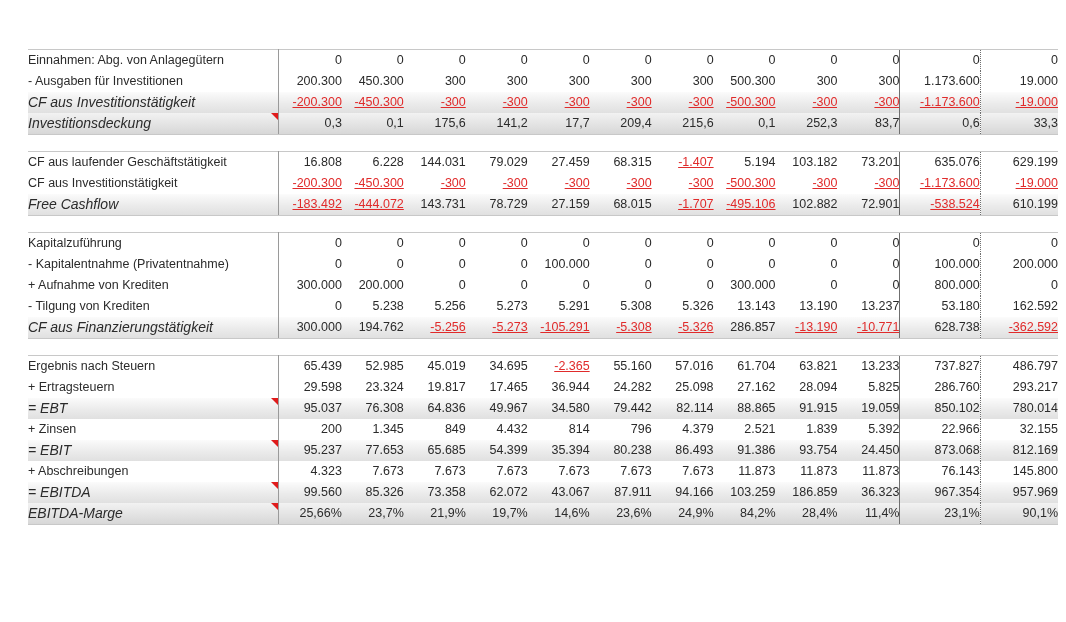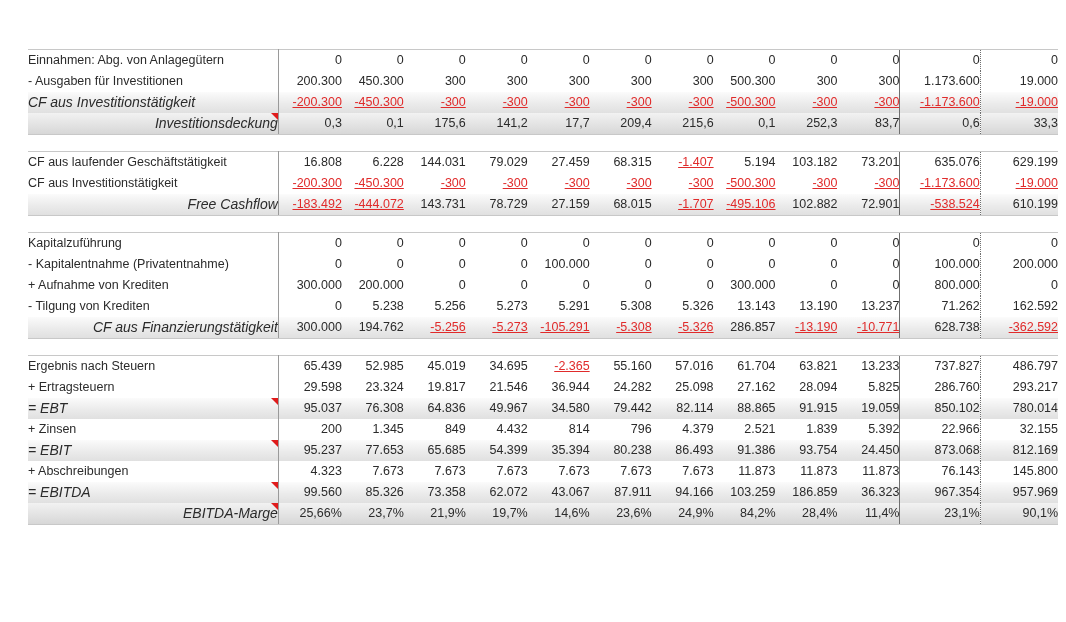--- a/index.html
+++ b/index.html
@@ -113,21 +113,21 @@
     top: 0px;
     right: 0px;
     width: 0;
     height: 0;
     border-top: 7px solid #e01b1b;
     border-left: 7px solid transparent;
   }
 
   
   tr.grouptop td { border-top: 1px solid #c8c8c8; }
-  tr.groupbot td { border-bottom: 1px solid #c8c8c8; text-align: right; }
+  tr.groupbot td { border-bottom: 1px solid #c8c8c8; }
 </style>
 </head>
 <body>
 
 <div id="sheet">
   <table class="fin">
     <tbody id="tbody">
         <tr class="plain grouptop">
           <td class="lbl"><span>Einnahmen: Abg. von Anlagegütern</span></td>
           <td class="num c1"><span class="pos">0</span></td>
@@ -289,21 +289,21 @@
           <td class="num c1"><span class="pos">0</span></td>
           <td class="num cN"><span class="pos">5.238</span></td>
           <td class="num cN"><span class="pos">5.256</span></td>
           <td class="num cN"><span class="pos">5.273</span></td>
           <td class="num cN"><span class="pos">5.291</span></td>
           <td class="num cN"><span class="pos">5.308</span></td>
           <td class="num cN"><span class="pos">5.326</span></td>
           <td class="num cN"><span class="pos">13.143</span></td>
           <td class="num cN"><span class="pos">13.190</span></td>
           <td class="num cN"><span class="pos">13.237</span></td>
-          <td class="num sum"><span class="pos">71.262</span></td>
+          <td class="num sum"><span class="pos">53.180</span></td>
           <td class="num last"><span class="pos">162.592</span></td>
         </tr>
         <tr class="result groupbot">
           <td class="lbl"><span>CF aus Finanzierungstätigkeit</span></td>
           <td class="num c1"><span class="pos">300.000</span></td>
           <td class="num cN"><span class="pos">194.762</span></td>
           <td class="num cN"><span class="neg">-5.256</span></td>
           <td class="num cN"><span class="neg">-5.273</span></td>
           <td class="num cN"><span class="neg">-105.291</span></td>
           <td class="num cN"><span class="neg">-5.308</span></td>
@@ -330,21 +330,21 @@
           <td class="num cN"><span class="pos">63.821</span></td>
           <td class="num cN"><span class="pos">13.233</span></td>
           <td class="num sum"><span class="pos">737.827</span></td>
           <td class="num last"><span class="pos">486.797</span></td>
         </tr>
         <tr class="plain">
           <td class="lbl"><span>+ Ertragsteuern</span></td>
           <td class="num c1"><span class="pos">29.598</span></td>
           <td class="num cN"><span class="pos">23.324</span></td>
           <td class="num cN"><span class="pos">19.817</span></td>
-          <td class="num cN"><span class="pos">21.546</span></td>
+          <td class="num cN"><span class="pos">17.465</span></td>
           <td class="num cN"><span class="pos">36.944</span></td>
           <td class="num cN"><span class="pos">24.282</span></td>
           <td class="num cN"><span class="pos">25.098</span></td>
           <td class="num cN"><span class="pos">27.162</span></td>
           <td class="num cN"><span class="pos">28.094</span></td>
           <td class="num cN"><span class="pos">5.825</span></td>
           <td class="num sum"><span class="pos">286.760</span></td>
           <td class="num last"><span class="pos">293.217</span></td>
         </tr>
         <tr class="result">

